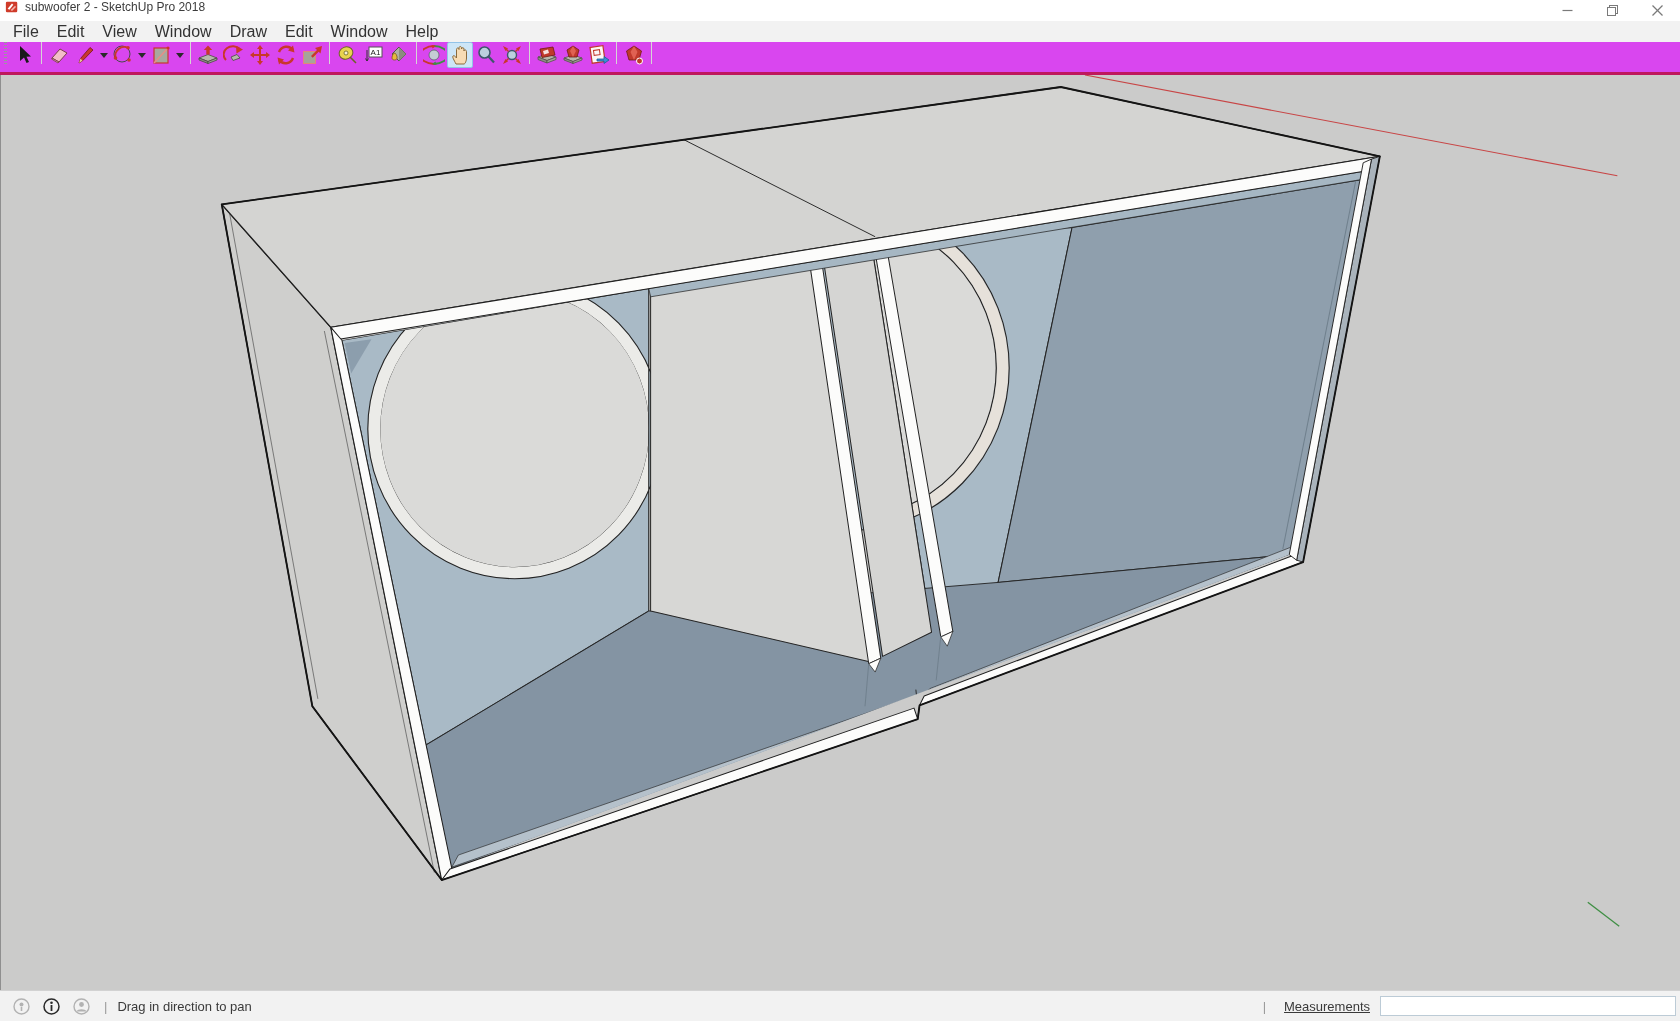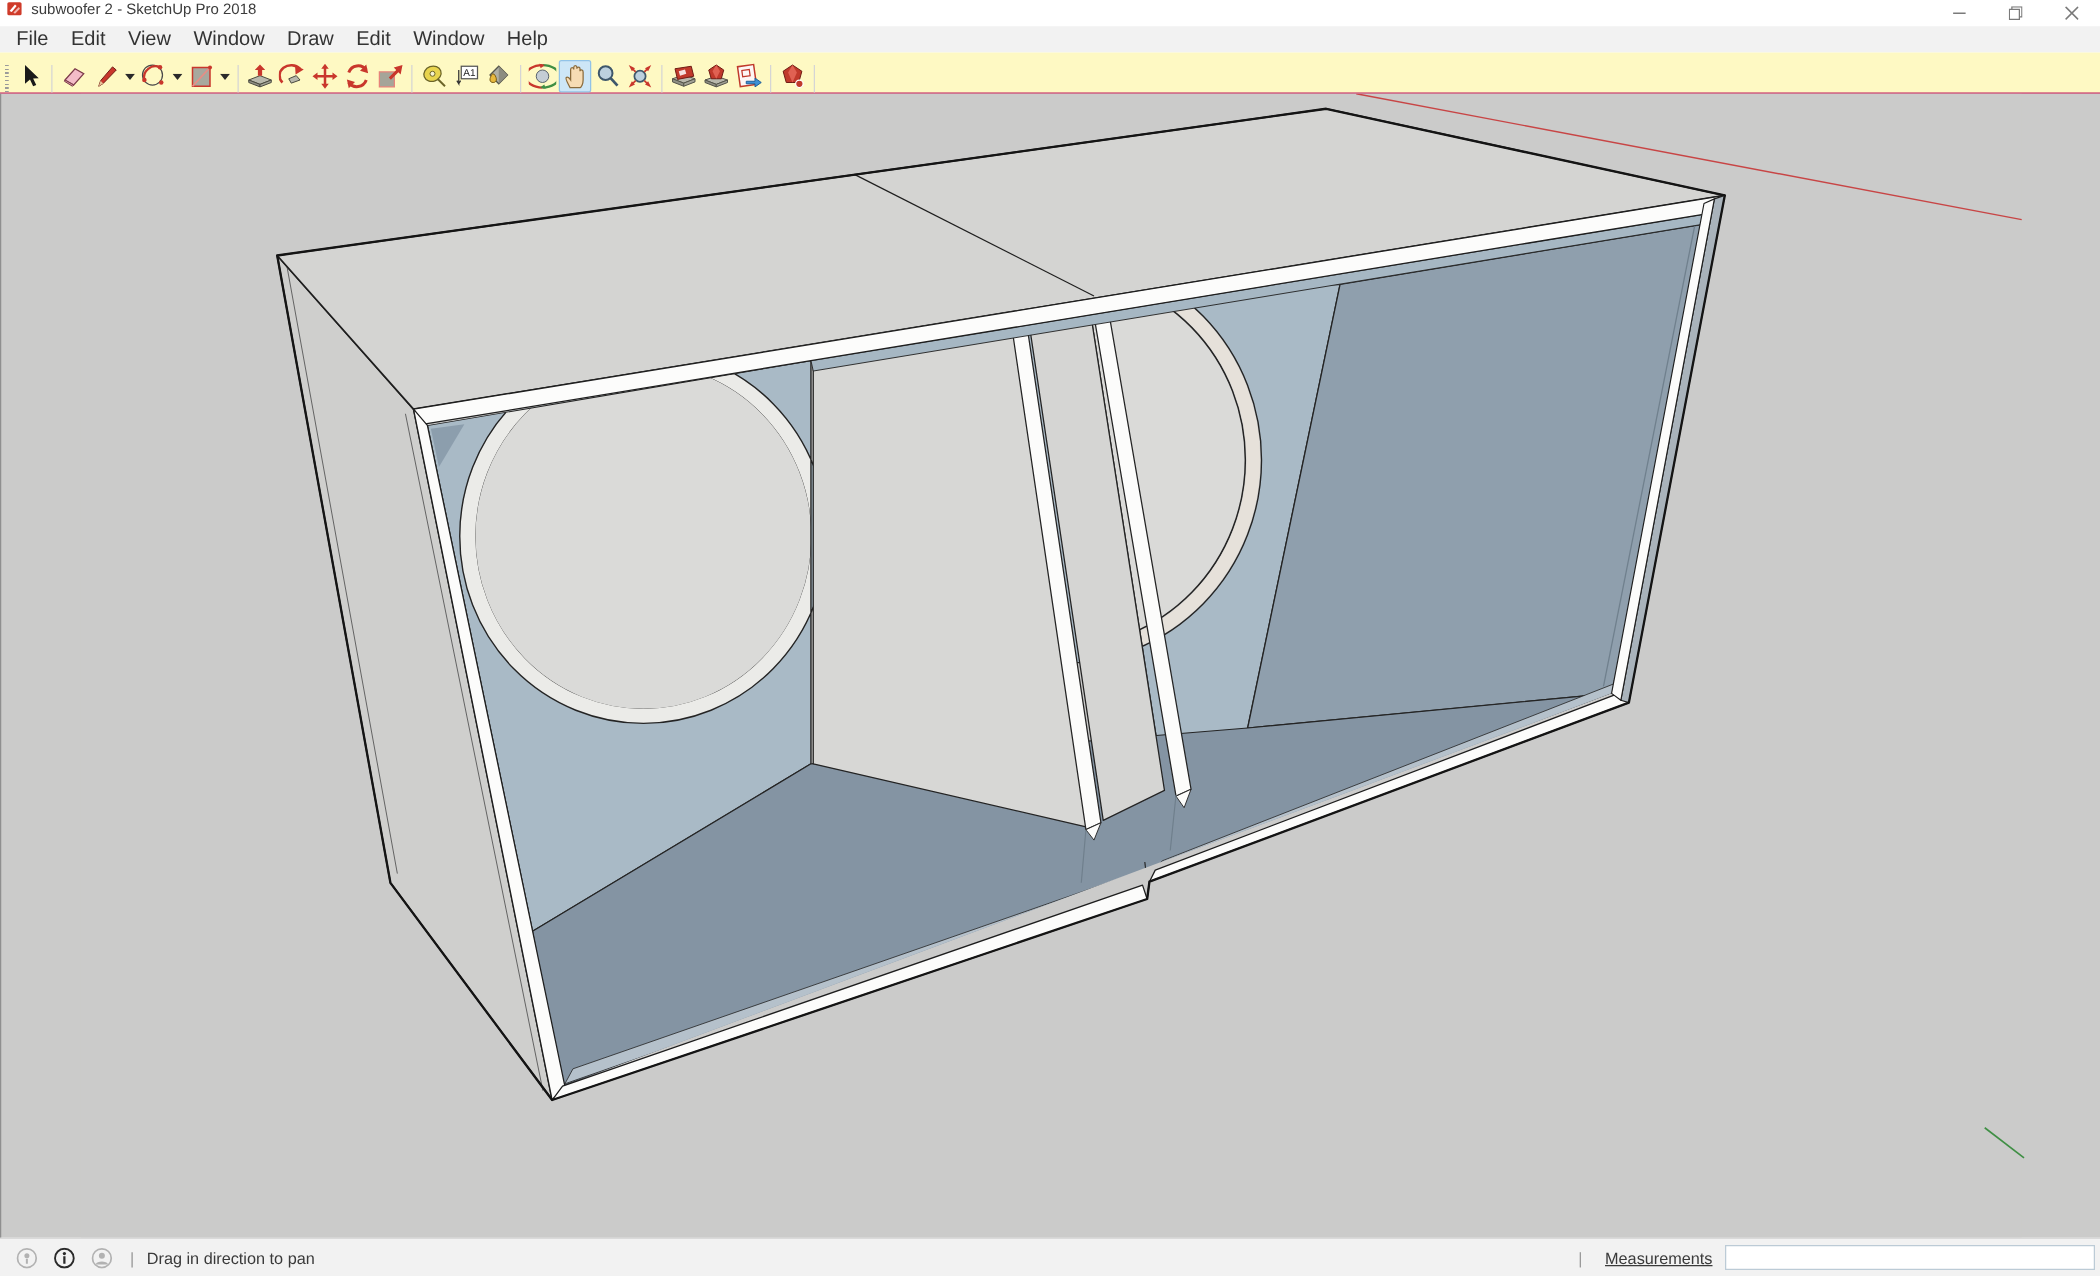--- a/index.html
+++ b/index.html
@@ -11,21 +11,21 @@
   .titlebar .title { font-size:12px; color:#3c3c3c; flex:1 1 auto; white-space:nowrap; }
   .win-btns { display:flex; height:100%; }
   .win-btn { width:45px; height:100%; display:flex; align-items:center; justify-content:center; }
   .win-btn svg { display:block; }
 
   
   .menubar { height:21px; background:#f2f2f2; display:flex; align-items:center; padding-left:4px; }
   .menu-item { font-size:16px; color:#333; padding:2px 9px; white-space:nowrap; }
 
   
-  .toolbar { height:33px; background:#fef9c3; border-bottom:1px solid #be185d; display:flex; align-items:flex-end; padding-left:2px; }
+  .toolbar { height:33px; background:#d946ef; border-bottom:3px solid #be185d; display:flex; align-items:flex-start; padding-left:2px; }
   .grip { width:3px; height:22px; margin:0 4px 0 2px;
           background:repeating-linear-gradient(to bottom,#9a9a9a 0 1px,transparent 1px 3px); }
   .tb-sep { width:1px; height:22px; background:#d5d5d5; margin:0 4px; }
   .tool { width:26px; height:26px; display:flex; align-items:center; justify-content:center; border:1px solid transparent; border-radius:2px; }
   .tool.active { background:#cde6f7; border-color:#92c3e8; }
   .tool svg { display:block; }
   .dd { width:12px; height:26px; display:flex; align-items:center; justify-content:center; }
 
   
   .viewport { position:relative; width:1680px; height:915px; background:#cbcbca; border-left:1px solid #8f8f8f; }

